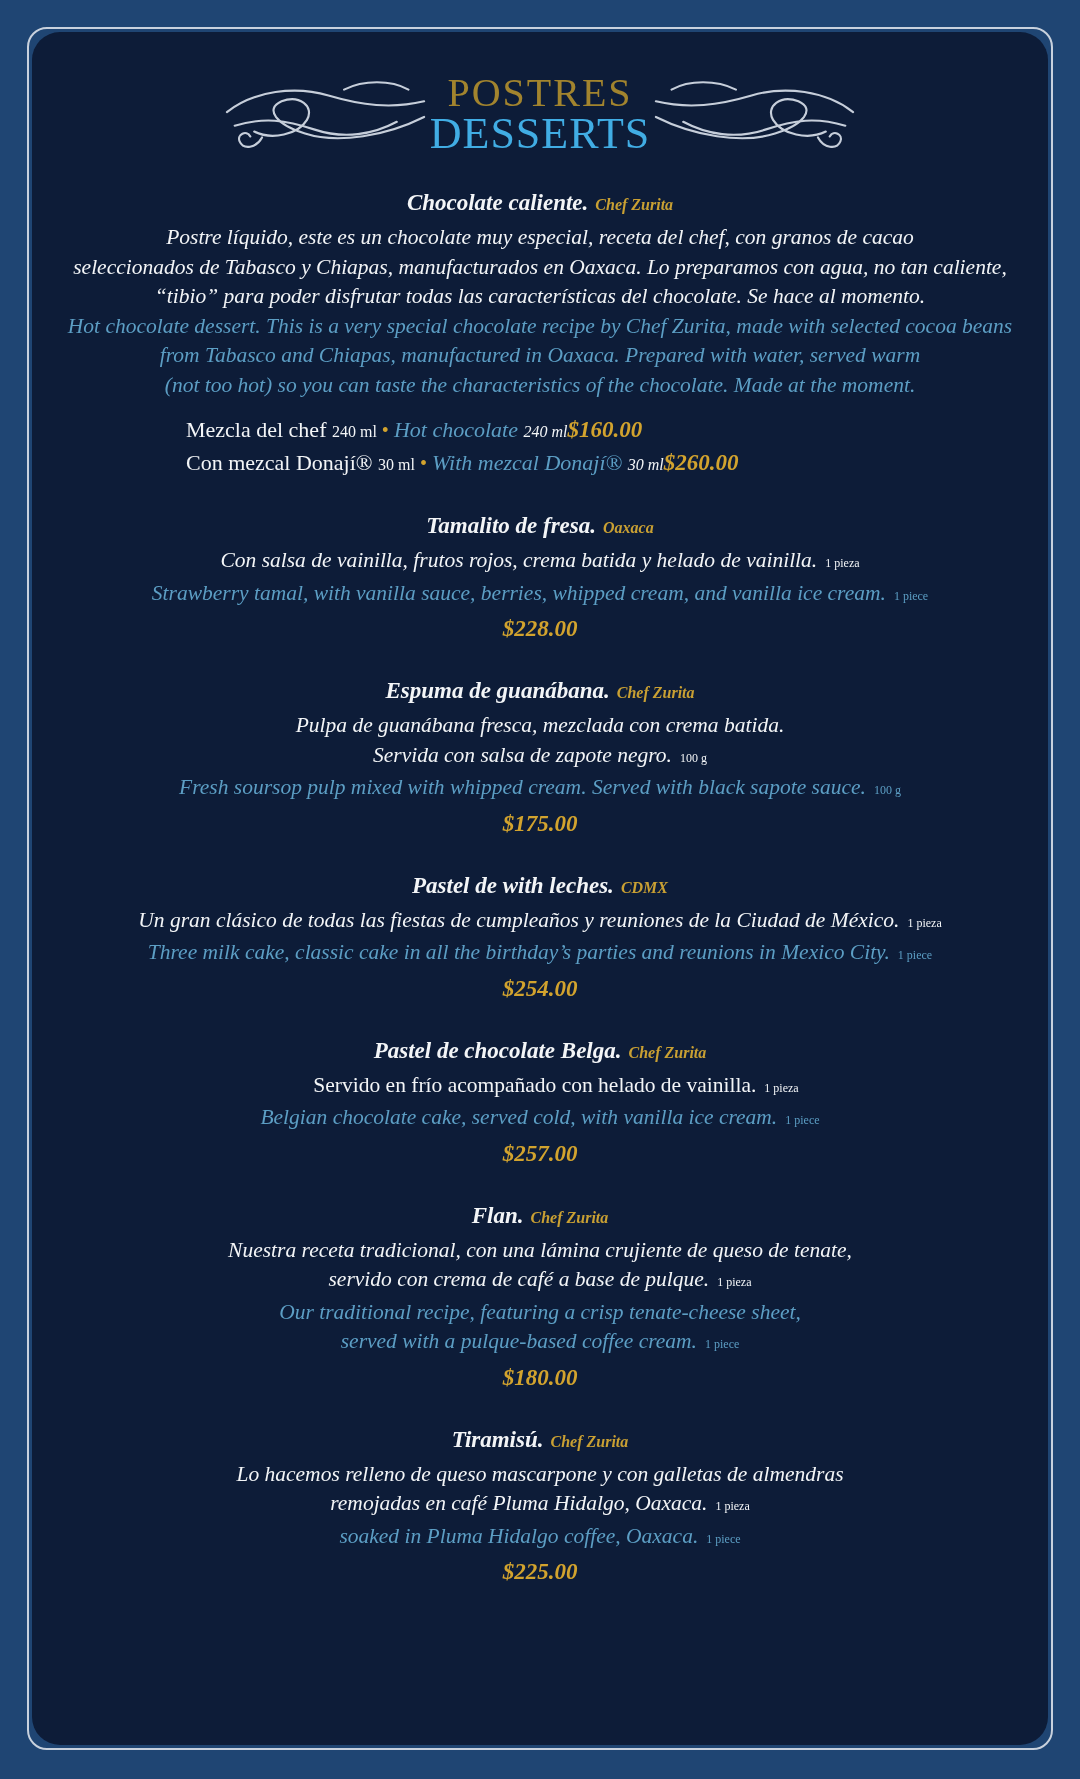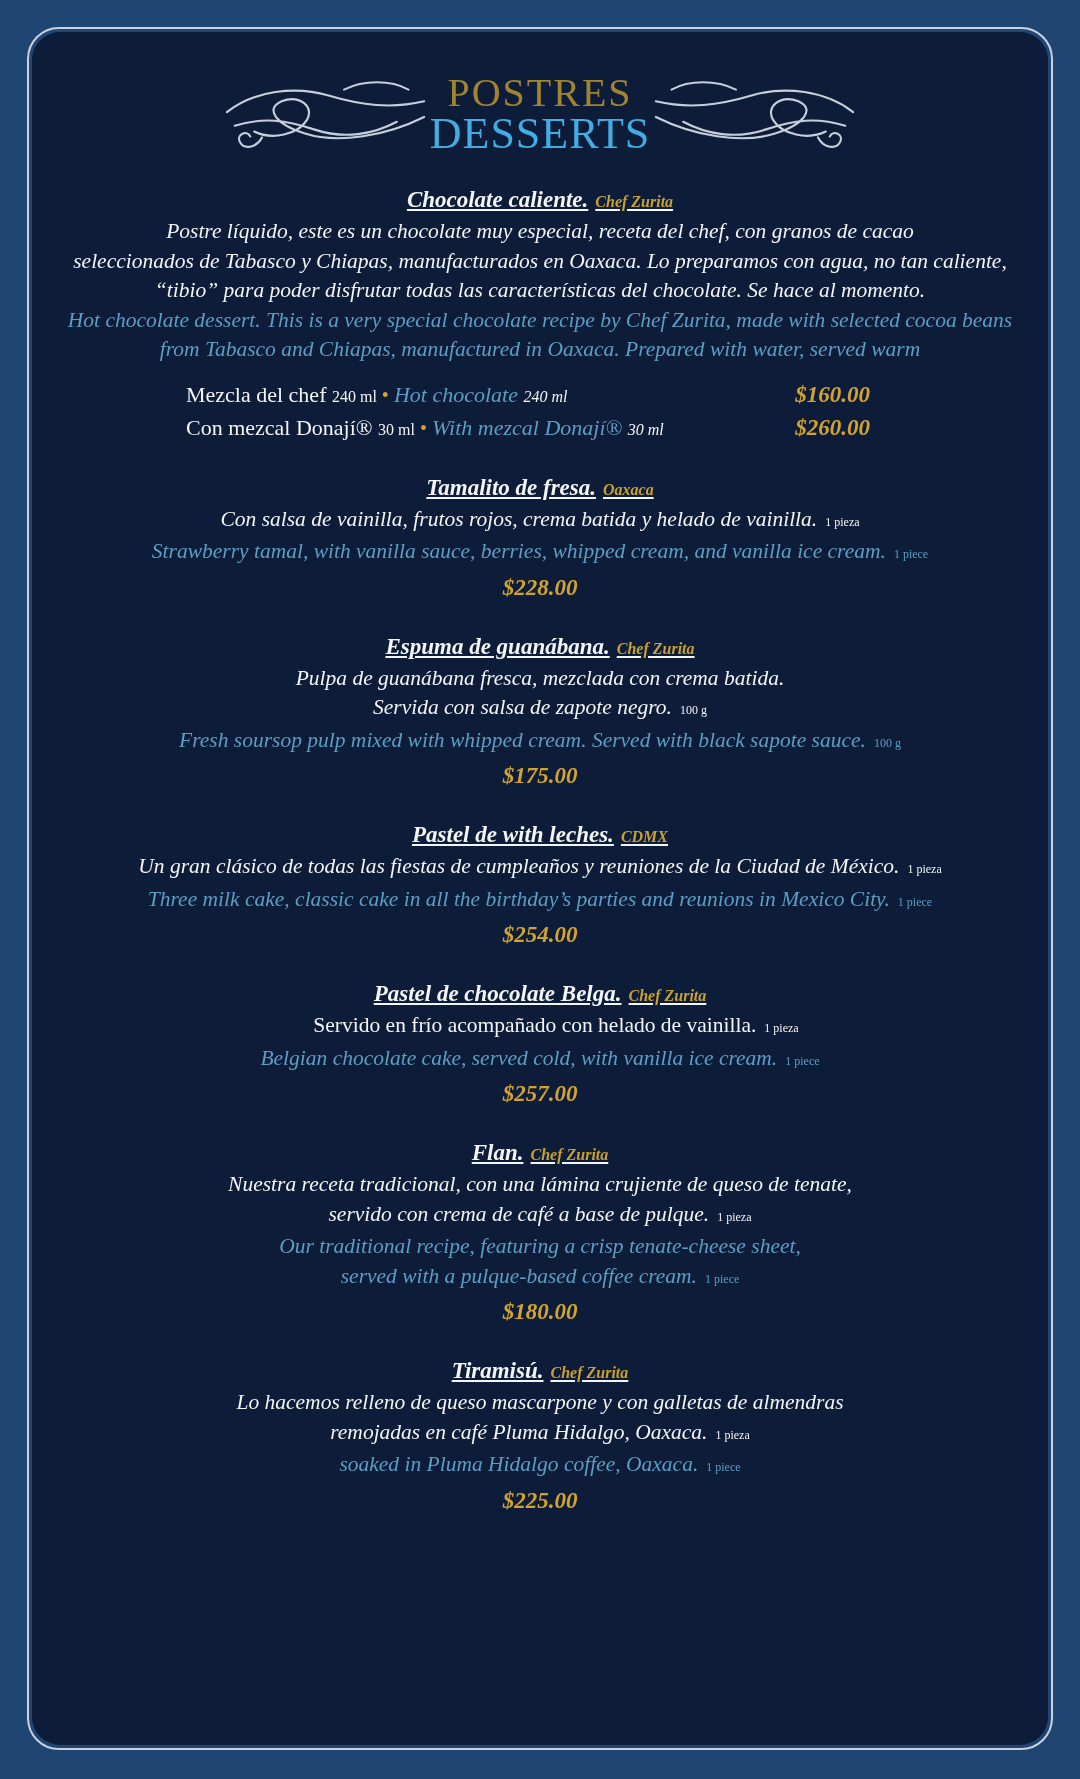--- a/index.html
+++ b/index.html
@@ -4,50 +4,50 @@
 <style>
   html,body { margin:0; padding:0; }
   body {
     width:1080px; height:1779px; position:relative; overflow:hidden;
     background:var(--bg-outer,#1F4573);
     font-family:"Liberation Serif", serif;
   }
   .frame {
     position:absolute; left:27px; top:27px; right:27px; bottom:29px;
     border:2px solid var(--frame-line,#C8D1DD);
-    border-radius:32px;
+    border-radius:20px;
   }
   .panel {
     position:absolute; inset:3px;
     background:var(--panel,#0D1C38);
     border-radius:28px;
     text-align:center;
     padding-top:24px;
     overflow:hidden;
   }
   
   .header { display:flex; align-items:center; justify-content:center; height:104px; margin-top:6px; margin-bottom:18px; }
   .flourish { width:205px; height:82px; flex:none; }
   .flourish svg { width:100%; height:100%; display:block; }
   .flourish.right { transform:scaleX(-1); }
   .header-titles { margin:0 2px; }
   .title-es { font-size:40px; line-height:42px; letter-spacing:2px; color:var(--gold-header,#A2842E); }
   .title-en { font-size:44px; line-height:44px; letter-spacing:1px; color:var(--blue-title,#41ADE4); margin-top:-2px; }
   
   .item { margin-bottom:27px; }
-  .item-title { font-size:23px; line-height:31px; color:var(--white,#F3F5F7); font-weight:bold; font-style:italic;text-decoration:underline; }
+  .item-title { font-size:23px; line-height:37px; color:var(--white,#F3F5F7); font-weight:bold; font-style:italic; }
   .item-attr { font-size:16px; color:var(--gold,#C9A033); font-weight:bold; font-style:italic; margin-left:7px; }
   .line { font-size:21.5px; line-height:29.5px; font-style:italic; color:var(--white,#F3F5F7); }
   .line.en { color:var(--blue-en,#5C9EC4); }
   .item.upright-es .line.es { font-style:normal;padding-left:32px; }
   .portion { font-size:12px; font-style:normal; margin-left:5px; }
   .price { font-size:23px; line-height:32px; font-weight:bold; font-style:italic; color:var(--gold-price,#D2A32E); margin-top:2px; }
   
   .options { margin-top:14px; }
-  .option-row { display:flex; justify-content:space-between; align-items:baseline; margin-left:154px; width:684px; line-height:31px; }
+  .option-row { display:flex; align-items:baseline; margin-left:154px; width:684px; line-height:31px; }
   .option-label { font-size:22px; color:var(--white,#F3F5F7); text-align:left; }
   .opt-size { font-size:16px; }
   .opt-size.en { font-style:italic; }
   .bullet { color:var(--gold-price,#D2A32E); font-size:20px; margin:0 5px; }
   .opt-en { font-style:italic; color:var(--blue-en,#5C9EC4); }
   .option-row .price { margin-top:0; }
 </style>
 </head>
 <body>
 
@@ -80,20 +80,21 @@
     </div>
 
     <div id="menu-items">
         <section class="item">
           <div class="item-title"><span class="item-name">Chocolate caliente.</span><span class="item-attr">Chef Zurita</span></div>
           <div class="line es">Postre líquido, este es un chocolate muy especial, receta del chef, con granos de cacao</div>
           <div class="line es">seleccionados de Tabasco y Chiapas, manufacturados en Oaxaca. Lo preparamos con agua, no tan caliente,</div>
           <div class="line es">“tibio” para poder disfrutar todas las características del chocolate.  Se hace al momento.</div>
           <div class="line en">Hot chocolate dessert. This is a very special chocolate recipe by Chef Zurita, made with selected cocoa beans</div>
           <div class="line en">from Tabasco and Chiapas, manufactured in Oaxaca. Prepared with water, served warm</div>
+          <div class="line en">(not too hot) so you can taste the characteristics of the chocolate. Made at the moment.</div>
           <div class="options">
             <div class="option-row">
               <div class="option-label"><span class="opt-es">Mezcla del chef </span><span class="opt-size">240 ml</span><span class="bullet">•</span><span class="opt-en">Hot chocolate </span><span class="opt-size en">240 ml</span></div>
               <div class="price">$160.00</div>
             </div>
             <div class="option-row">
               <div class="option-label"><span class="opt-es">Con mezcal Donají® </span><span class="opt-size">30 ml</span><span class="bullet">•</span><span class="opt-en">With mezcal Donají® </span><span class="opt-size en">30 ml</span></div>
               <div class="price">$260.00</div>
             </div>
           </div>

